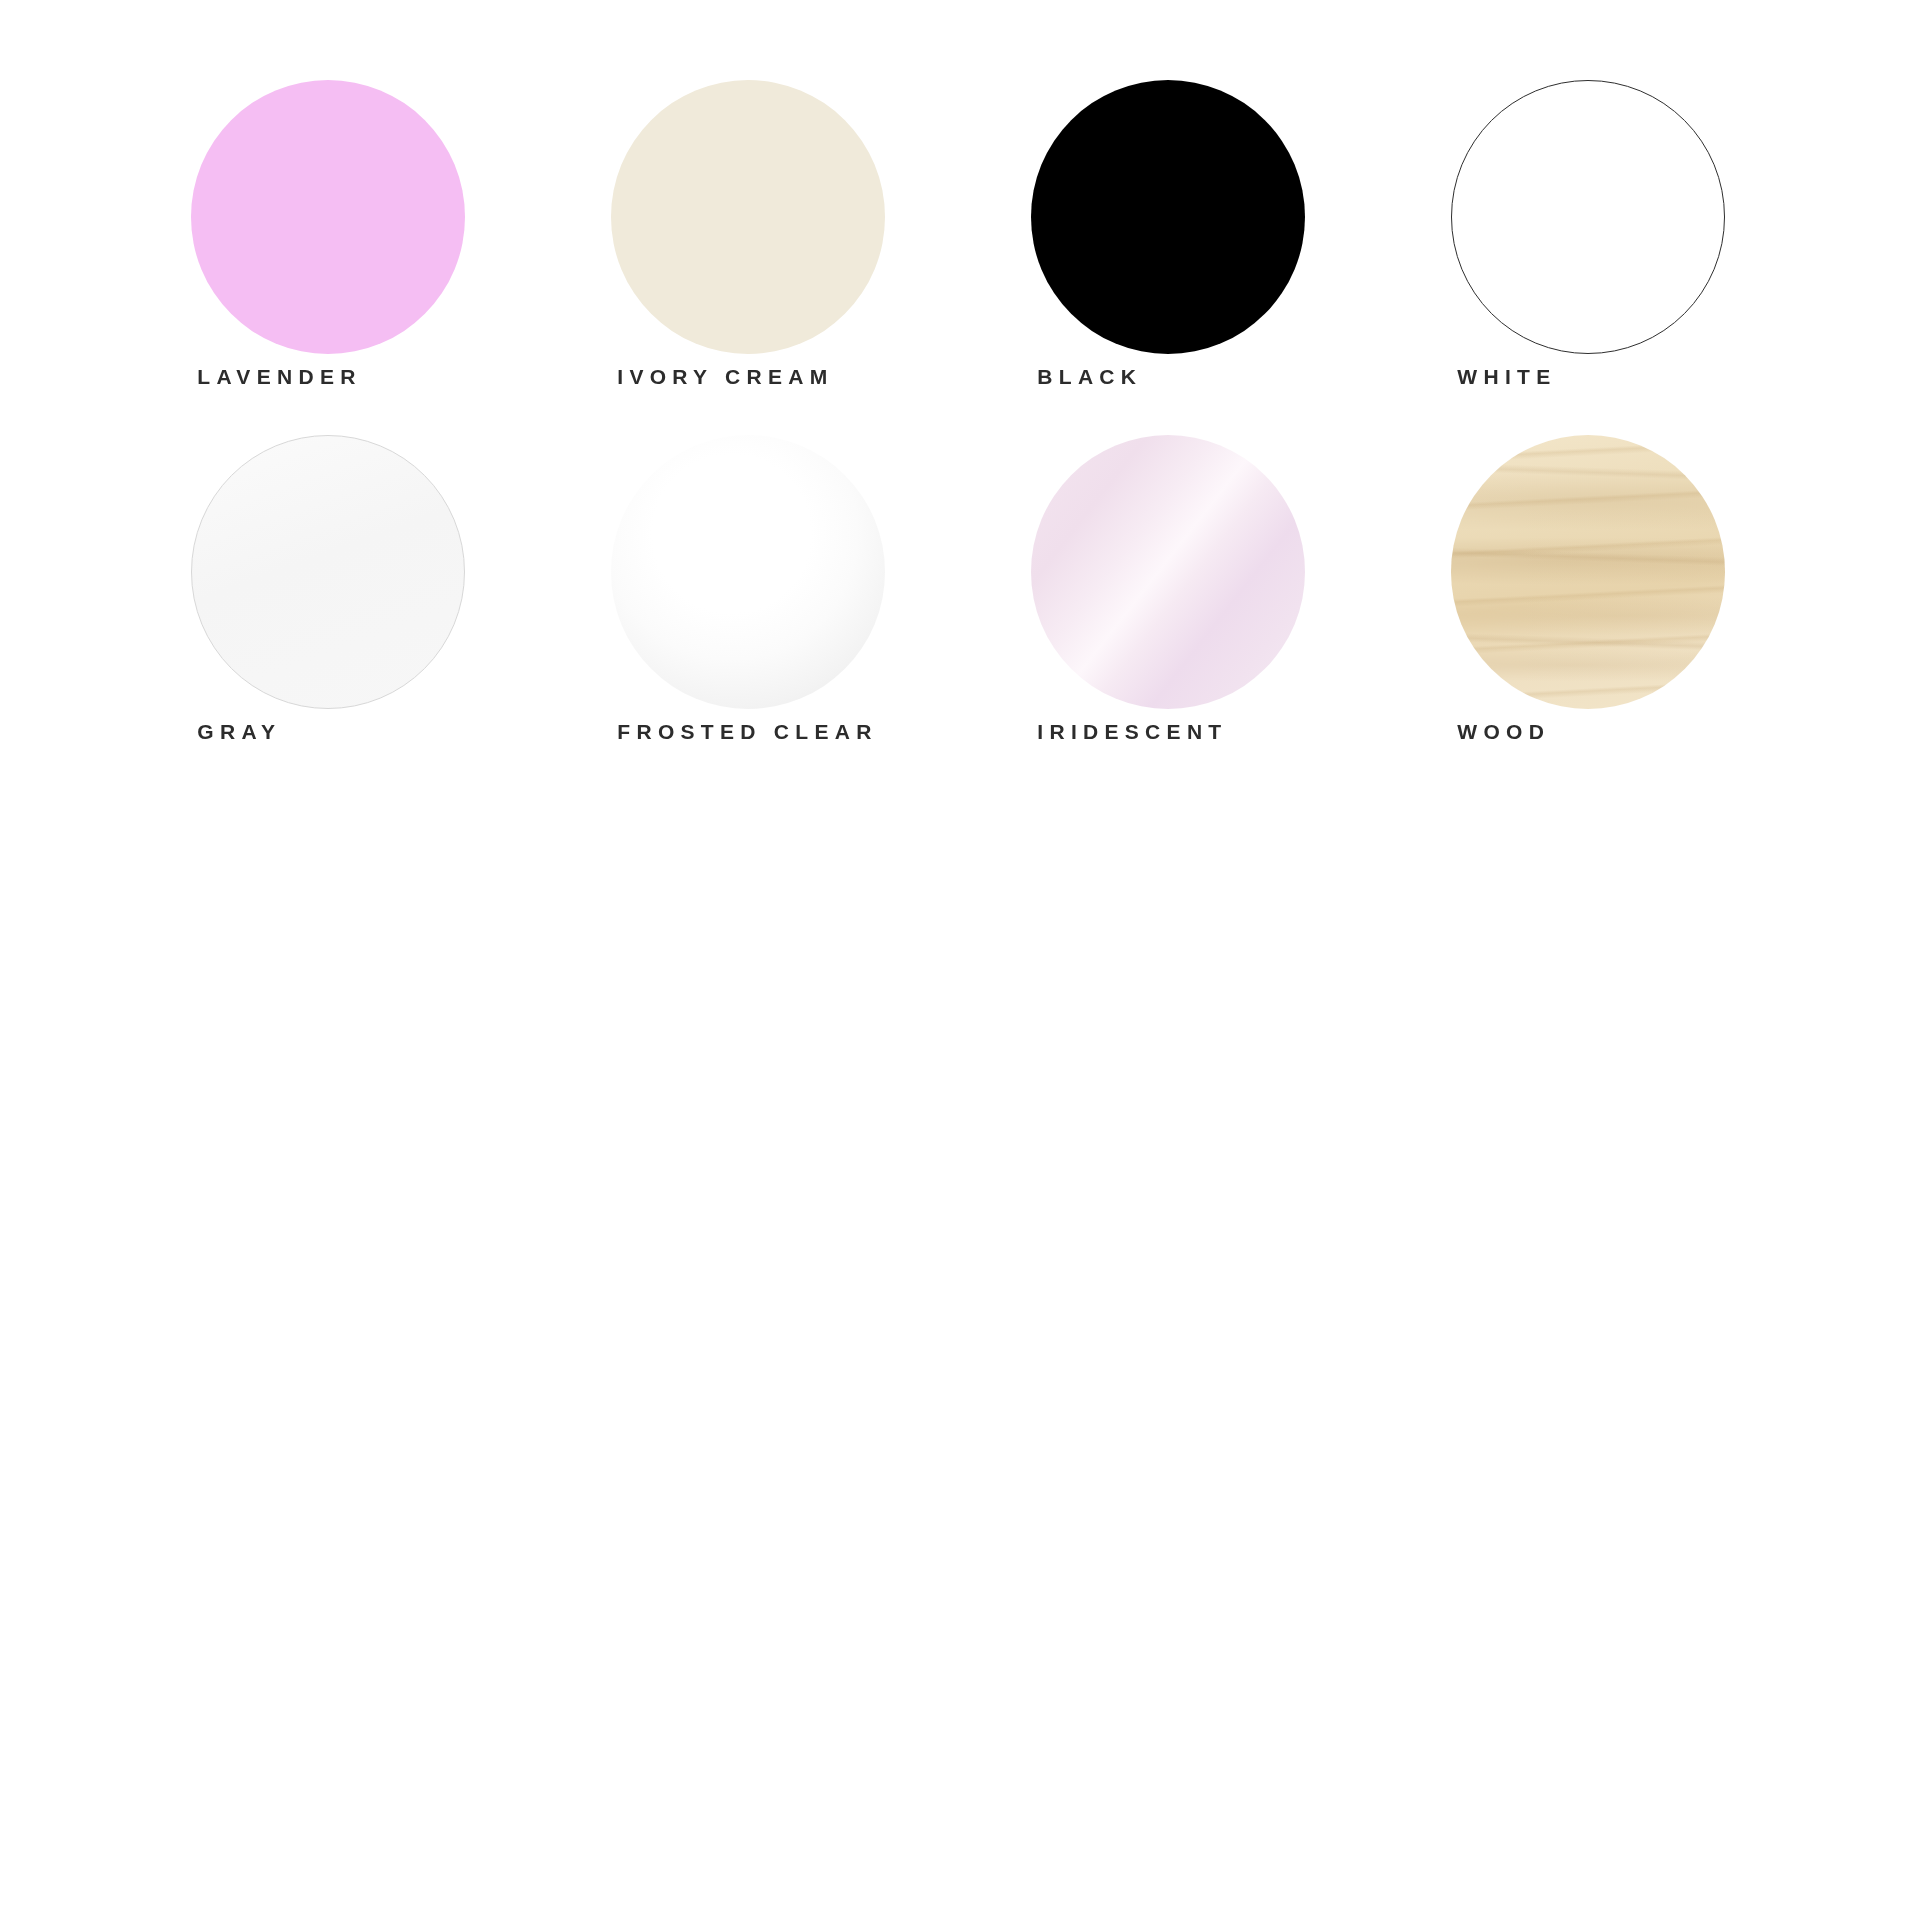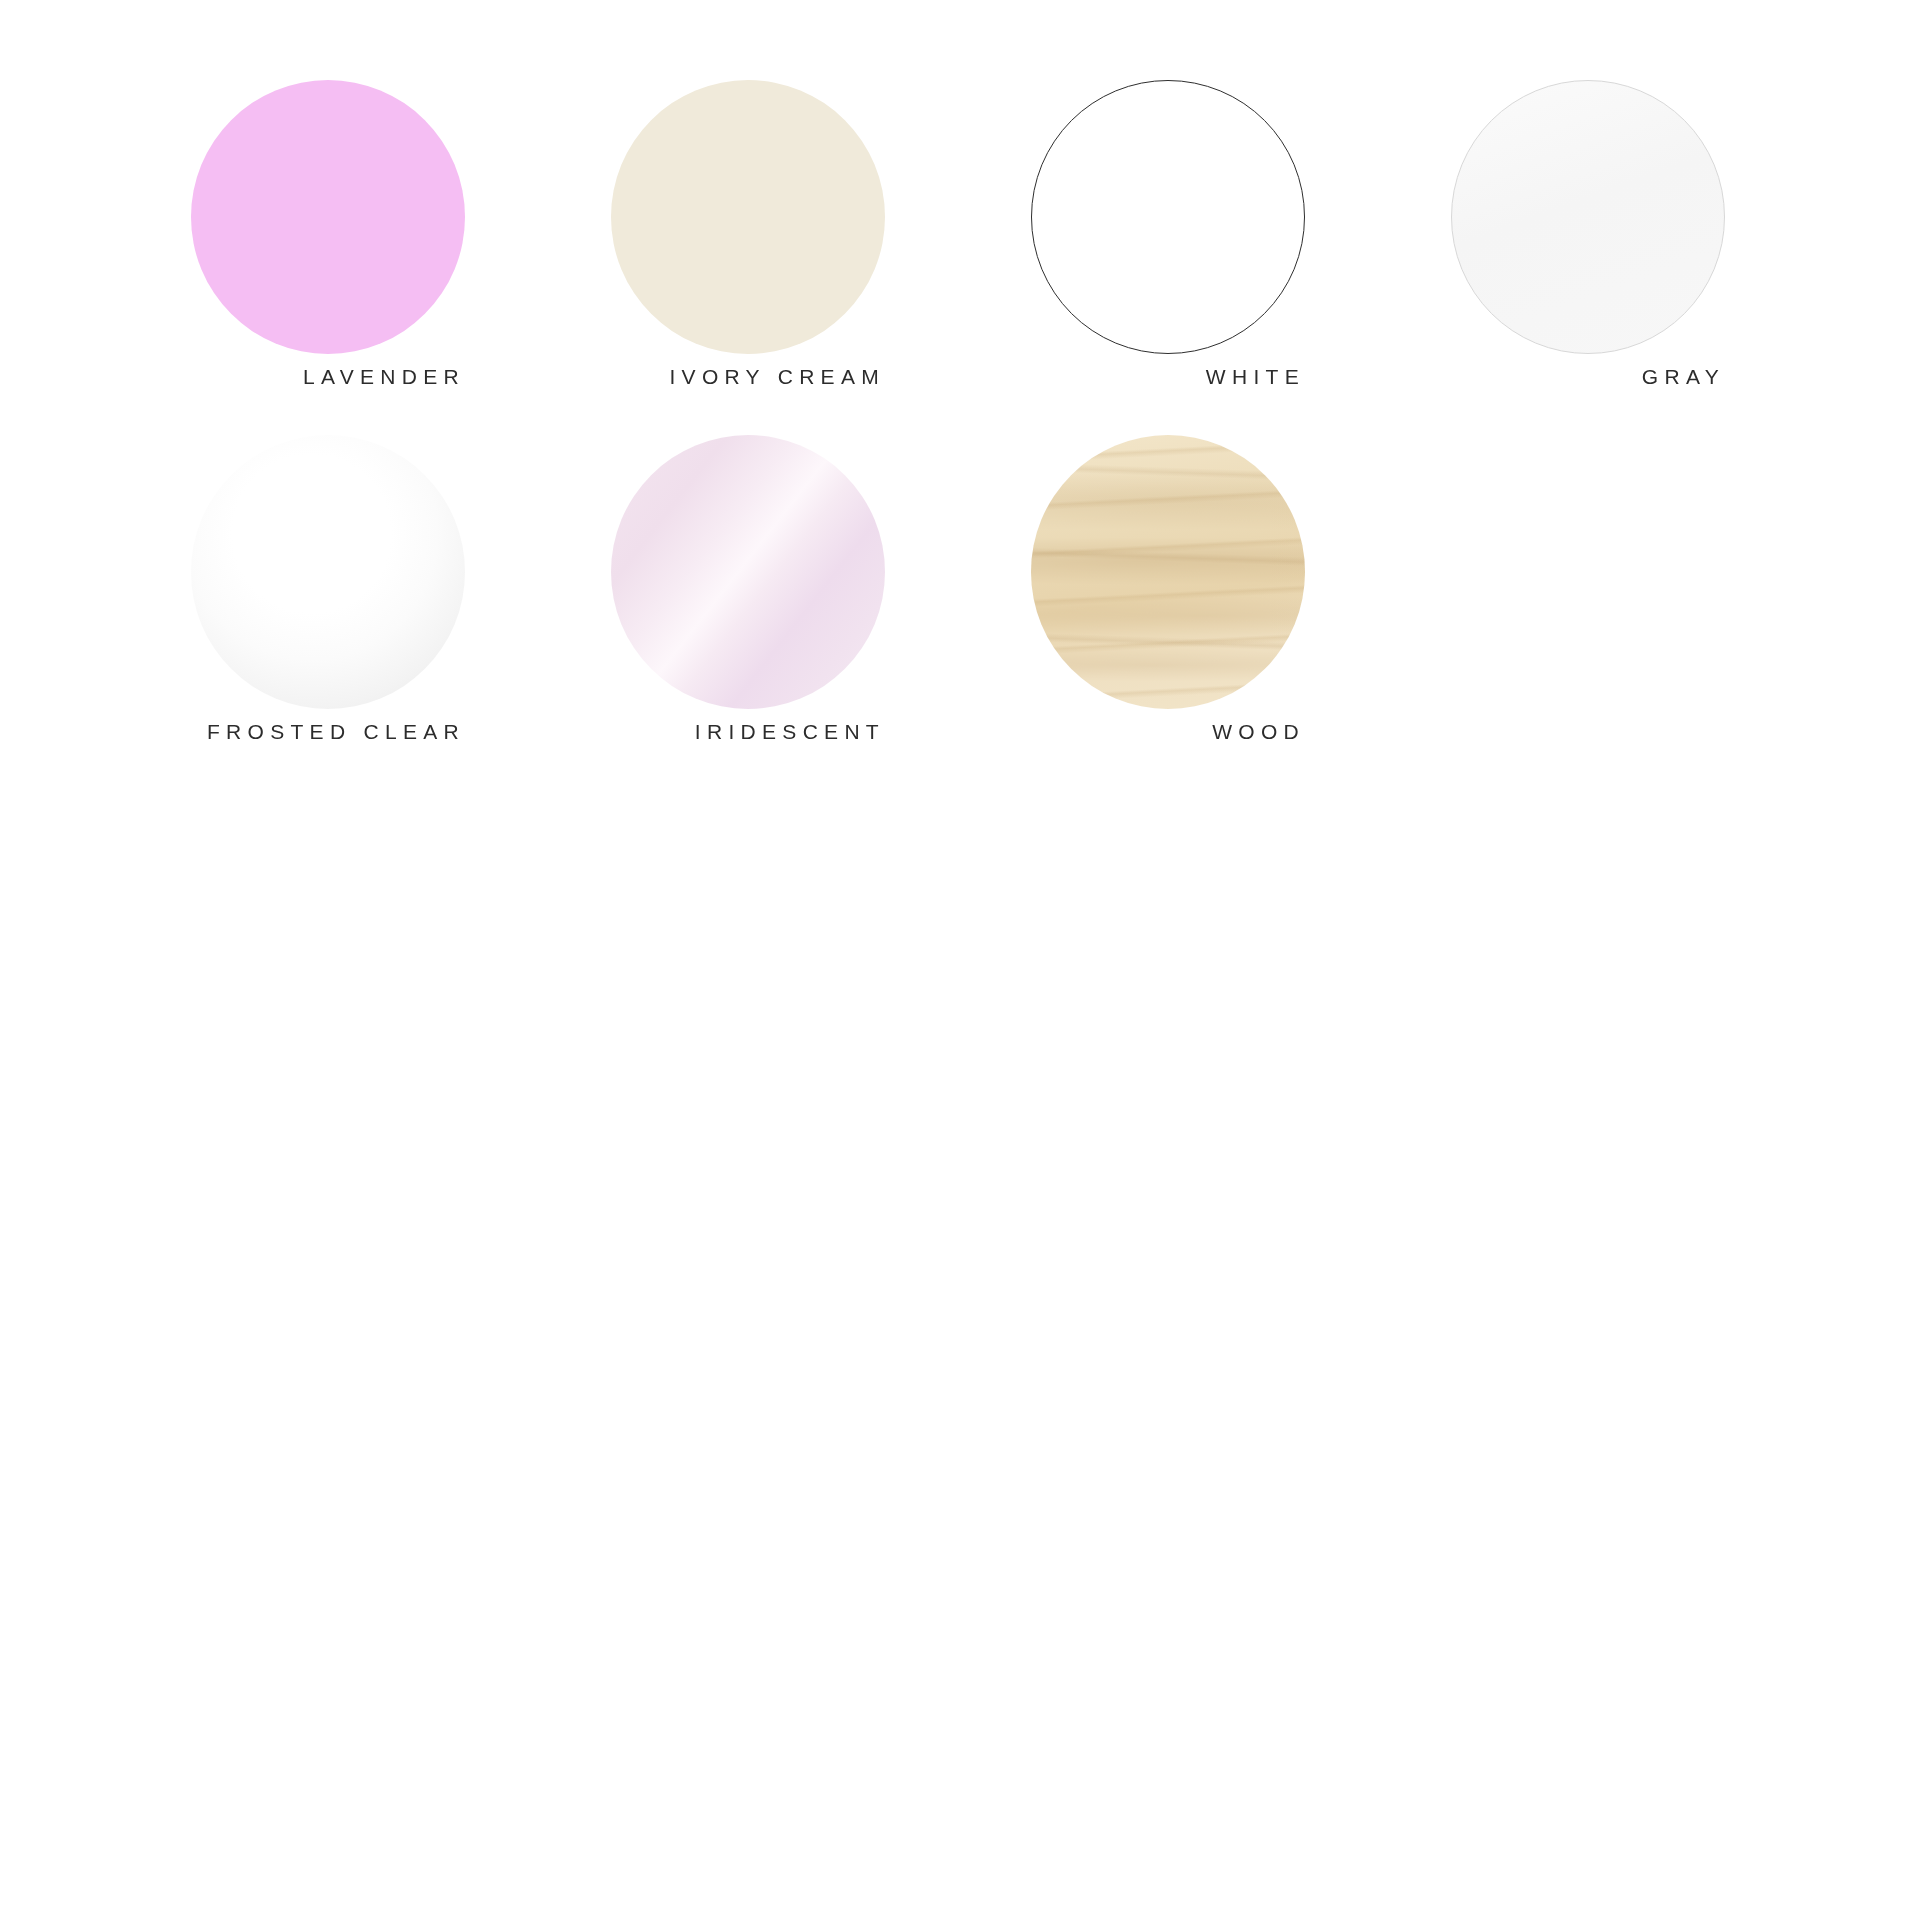--- a/index.html
+++ b/index.html
@@ -48,27 +48,27 @@
     border-radius: 50%;
     box-sizing: border-box;
     overflow: hidden;
   }
 
   .swatch-label {
     position: absolute;
     left: 0;
     top: 284px;
     width: 274px;
-    text-align: right;
+    text-align: left;
     font-size: 21px;
     line-height: 26px;
     letter-spacing: 0.30em;
     text-indent: 0.30em;
     color: #2c2c2c;
-    font-weight: 400;
+    font-weight: 700;
     white-space: nowrap;
   }
 
   
   .finish-solid { }
 
   .finish-outline {
     background: #ffffff;
     border: 1.5px solid #2e2e2e;
   }
@@ -138,20 +138,24 @@
   <div class="swatch-grid" id="swatch-grid">
       <div class="swatch-cell">
         <div class="swatch-dot finish-solid" style="background: rgb(245, 190, 243);"></div>
         <div class="swatch-label">LAVENDER</div>
       </div>
       <div class="swatch-cell">
         <div class="swatch-dot finish-solid" style="background: rgb(240, 234, 218);"></div>
         <div class="swatch-label">IVORY CREAM</div>
       </div>
       <div class="swatch-cell">
+        <div class="swatch-dot finish-solid" style="background: rgb(0, 0, 0);"></div>
+        <div class="swatch-label">BLACK</div>
+      </div>
+      <div class="swatch-cell">
         <div class="swatch-dot finish-outline" style="background: rgb(255, 255, 255); border-color: rgb(46, 46, 46);"></div>
         <div class="swatch-label">WHITE</div>
       </div>
       <div class="swatch-cell">
         <div class="swatch-dot finish-clear" style="border-color: rgb(216, 216, 216);"></div>
         <div class="swatch-label">GRAY</div>
       </div>
       <div class="swatch-cell">
         <div class="swatch-dot finish-frosted"></div>
         <div class="swatch-label">FROSTED CLEAR</div>

